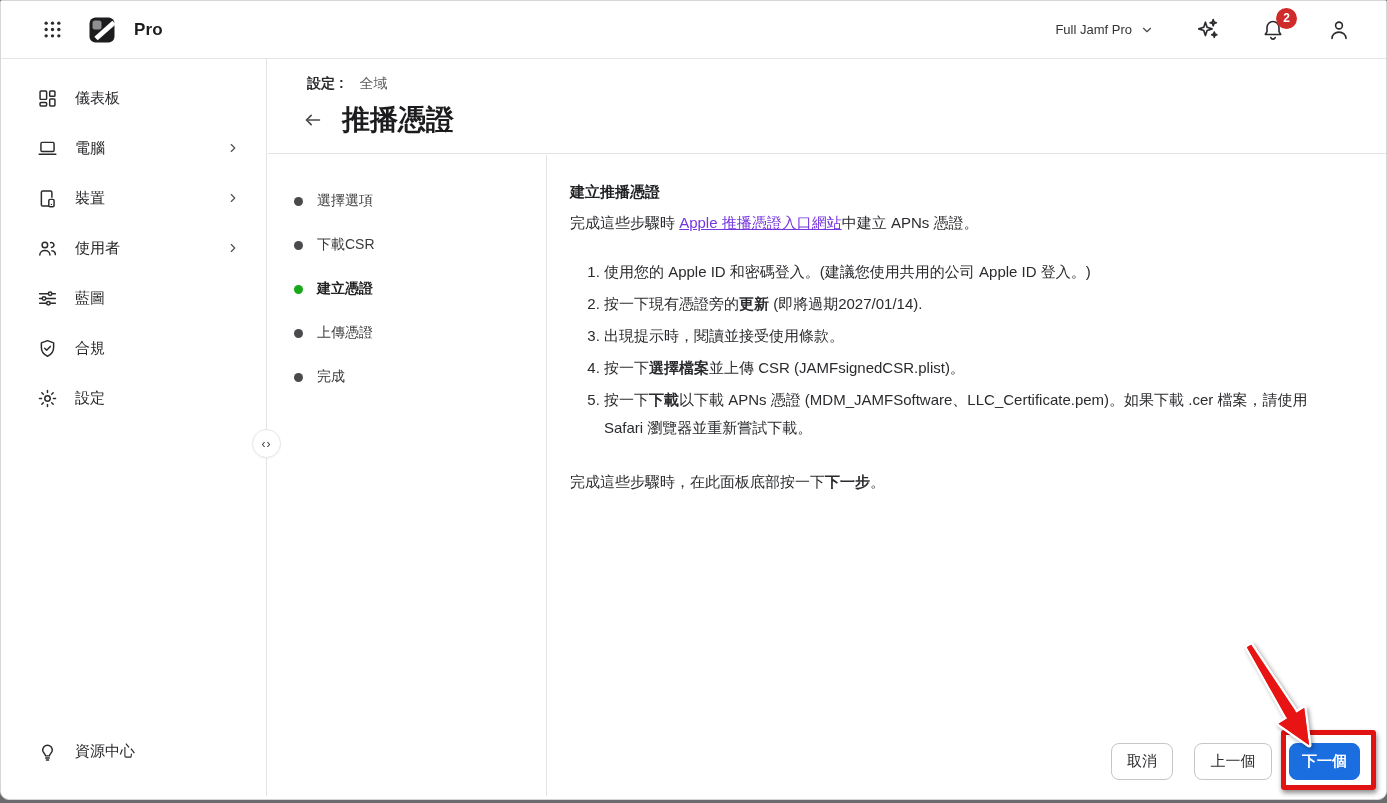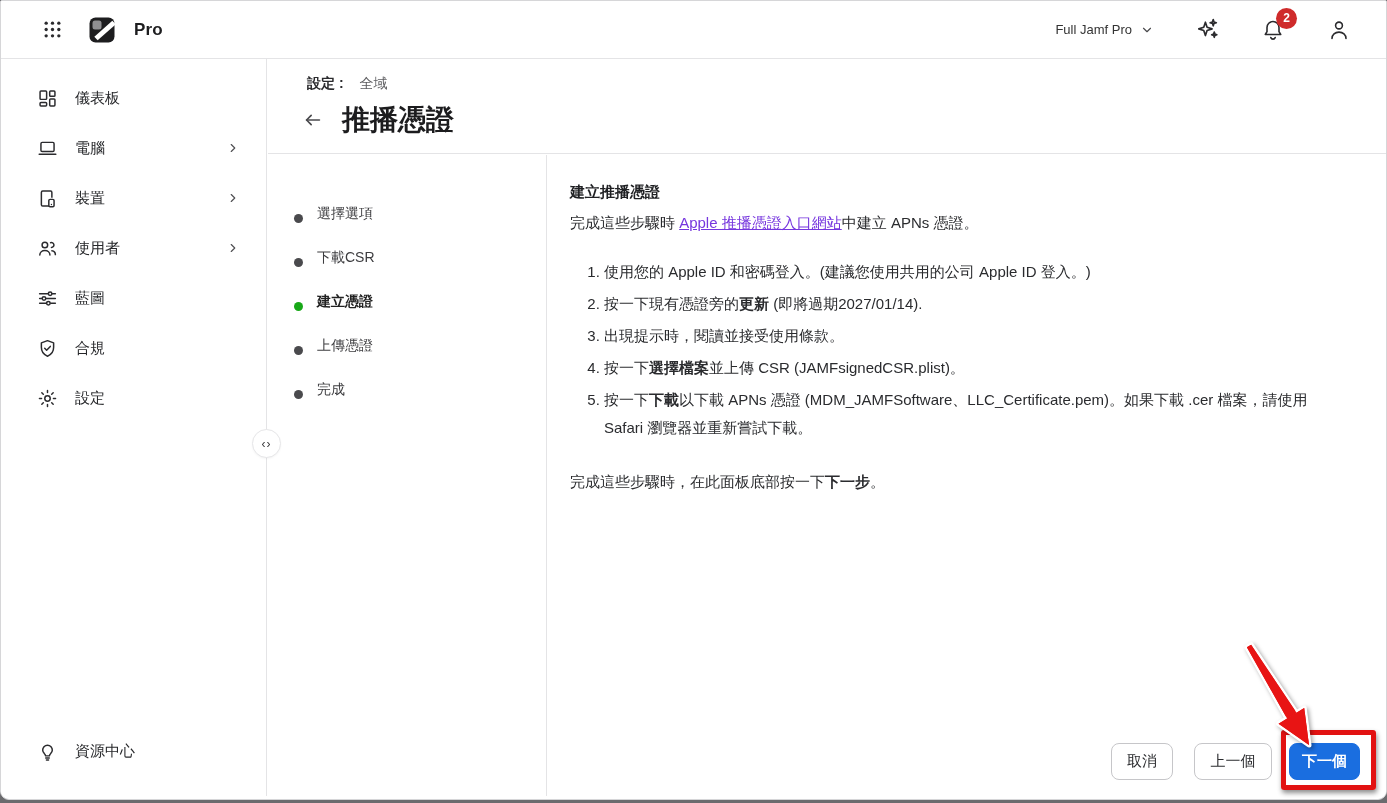--- a/index.html
+++ b/index.html
@@ -63,21 +63,21 @@
   .breadcrumb .crumb-section { font-weight:bold; color:#2b2b2e; }
   .breadcrumb .crumb-context { color:#5d5d60; }
   .title-row { position:absolute; left:34px; top:42px; display:flex; align-items:center; gap:18px; }
   .page-title { font-size:28px; font-weight:bold; color:#1c1c1e; }
 
   
   .steps-panel {
     position:absolute; left:267px; top:154px; width:279px; bottom:3px;
     border-right:1px solid #e4e4e6; background:#fff; padding-top:24px;
   }
-  .step-item { height:44px; display:flex; align-items:flex-end; padding-left:26px; gap:14px; font-size:14px; color:#3c3c3f; }
+  .step-item { height:44px; display:flex; align-items:center; padding-left:26px; gap:14px; font-size:14px; color:#3c3c3f; }
   .step-dot { width:9px; height:9px; border-radius:50%; background:#4a4a4d; flex:0 0 auto; }
   .step-item.active { font-weight:bold; color:#222; }
   .step-item.active .step-dot { background:#18a818; }
 
   
   .content {
     position:absolute; left:547px; top:154px; right:0; bottom:3px; background:#fff;
   }
   .content-inner { padding:26px 48px 0 22px; max-width:830px; font-size:15px; line-height:22px; color:#2a2b2e; }
   .content-heading { font-weight:bold; font-size:15px; margin-bottom:9px; color:#1f2023; }

